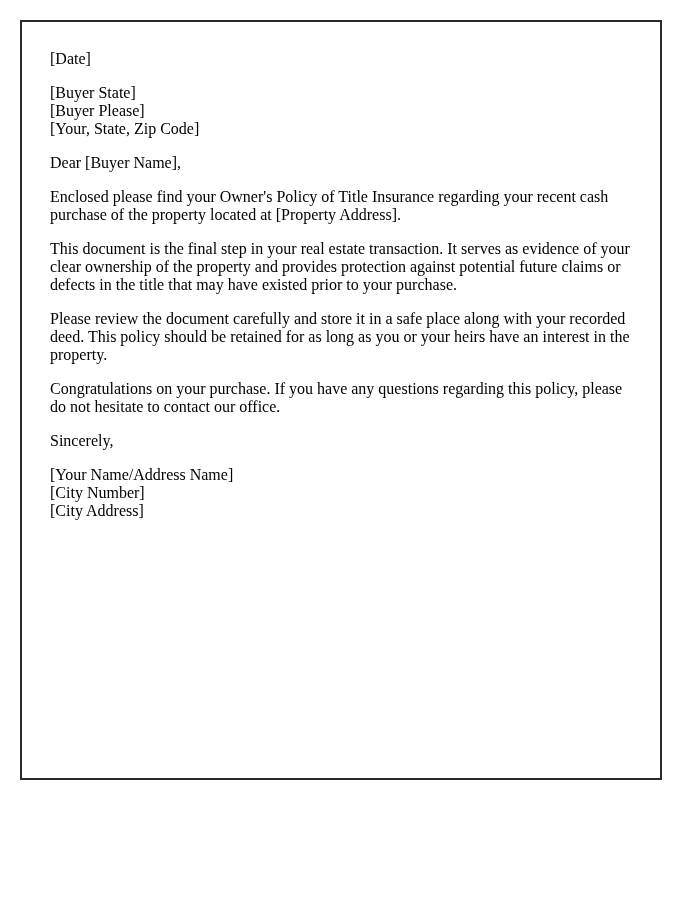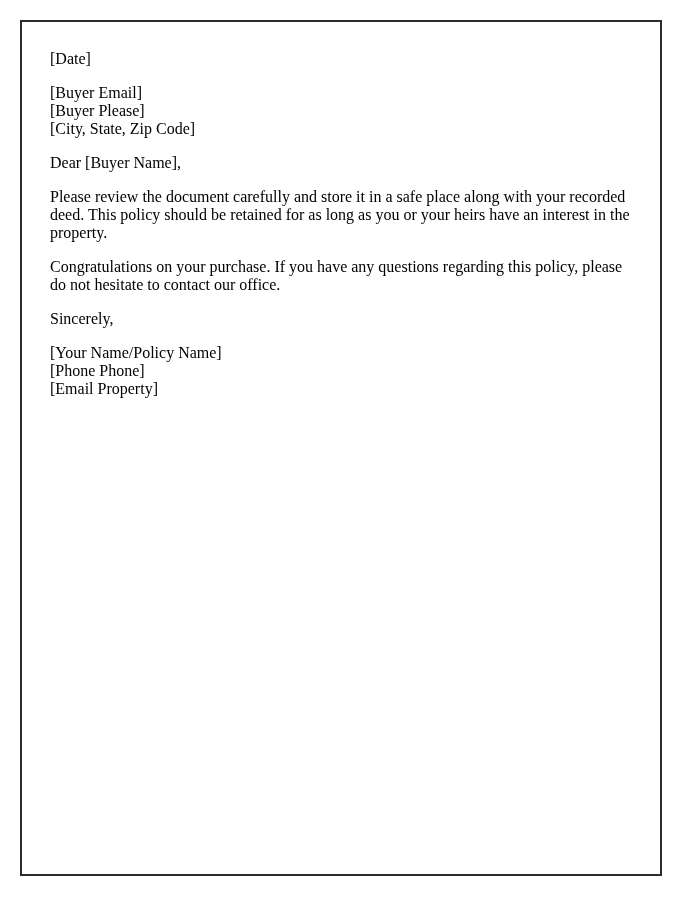--- a/index.html
+++ b/index.html
@@ -14,48 +14,50 @@
     font-family: "Liberation Serif", "DejaVu Serif", serif;
     font-size: 16px;
     color: #000000;
     -webkit-font-smoothing: none;
   }
   .letter-frame {
     position: absolute;
     left: 20px;
     top: 20px;
     width: 642px;
-    height: 856px;
+    height: 760px;
     border: 2px solid #2b2b2b;
     box-sizing: border-box;
     padding: 28px 28px 0 28px;
     overflow: hidden;
     background: #ffffff;
   }
   .letter-frame p {
     margin: 0 0 16px 0;
     line-height: normal;
   }
 </style>
 </head>
 <body>
 
 <div class="letter-frame">
 
   <p>[Date]</p>
 
-  <p><span>[Buyer Email]</span><br><span>[Buyer Please]</span><br><span>[City, State, Zip Code]</span></p>
+  <p><span>[Buyer State]</span><br><span>[Buyer Please]</span><br><span>[Your, State, Zip Code]</span></p>
 
 
   <p>Dear [Buyer Name],</p>
 
+  <p>Enclosed please find your Owner's Policy of Title Insurance regarding your recent cash purchase of the property located at [Property Address].</p>
 
+  <p>This document is the final step in your real estate transaction. It serves as evidence of your clear ownership of the property and provides protection against potential future claims or defects in the title that may have existed prior to your purchase.</p>
 
   <p>Please review the document carefully and store it in a safe place along with your recorded deed. This policy should be retained for as long as you or your heirs have an interest in the property.</p>
 
   <p>Congratulations on your purchase. If you have any questions regarding this policy, please do not hesitate to contact our office.</p>
 
   <p>Sincerely,</p>
 
-  <p><span>[Your Name/Policy Name]</span><br><span>[Phone Phone]</span><br><span>[Email Property]</span></p>
+  <p><span>[Your Name/Address Name]</span><br><span>[City Number]</span><br><span>[City Address]</span></p>
 
 
 </div>
 
 </body></html>

